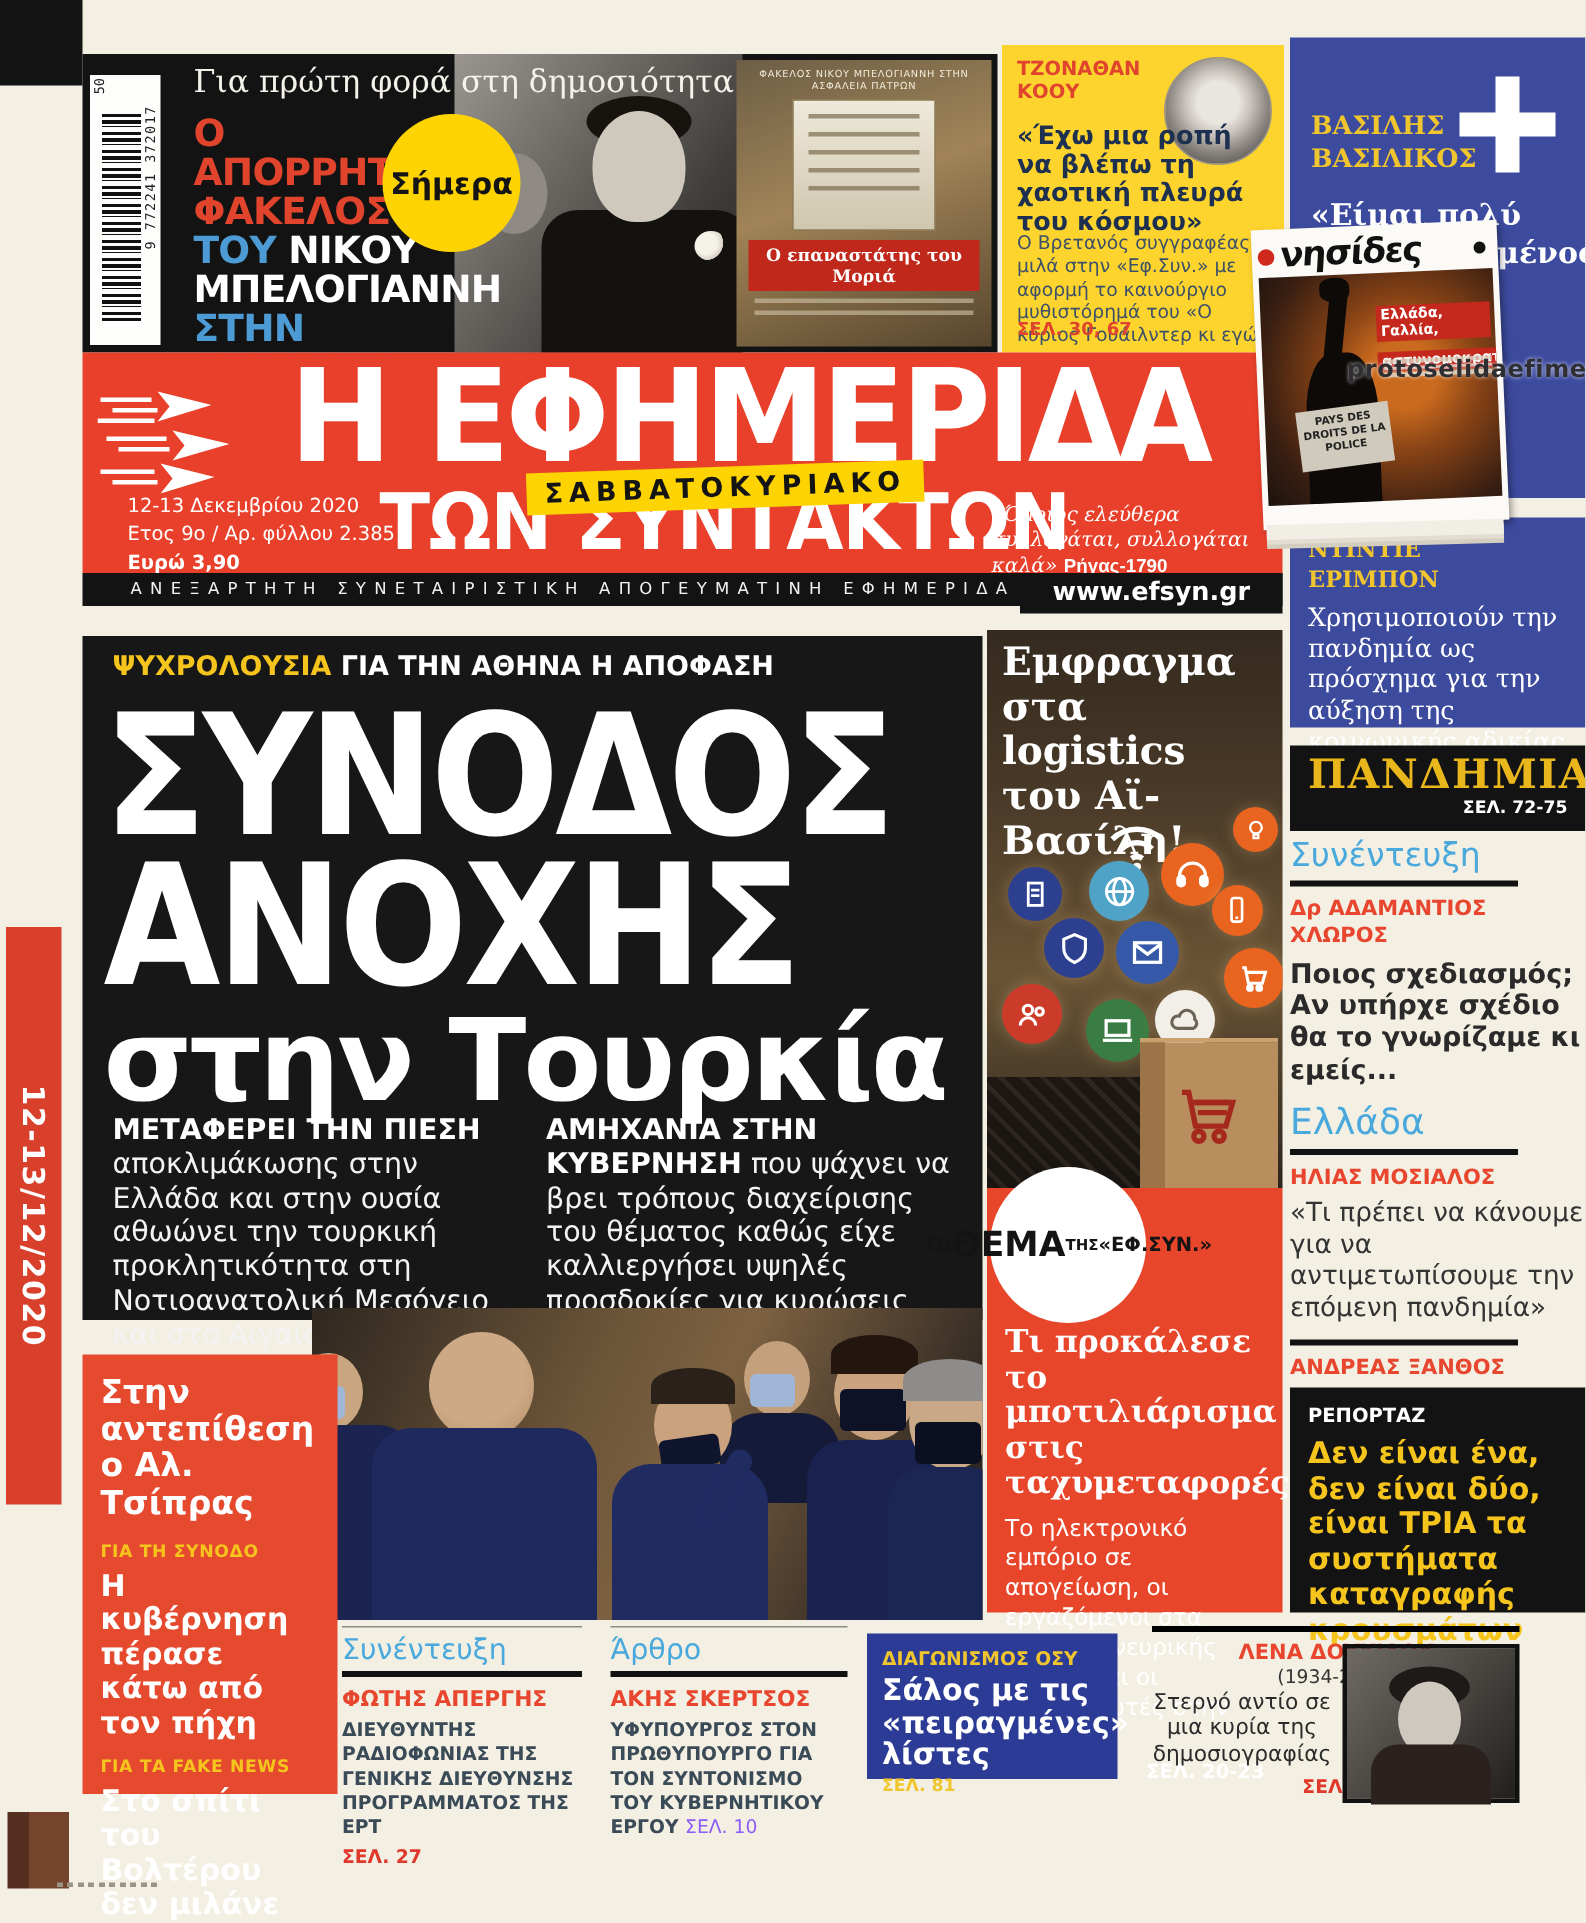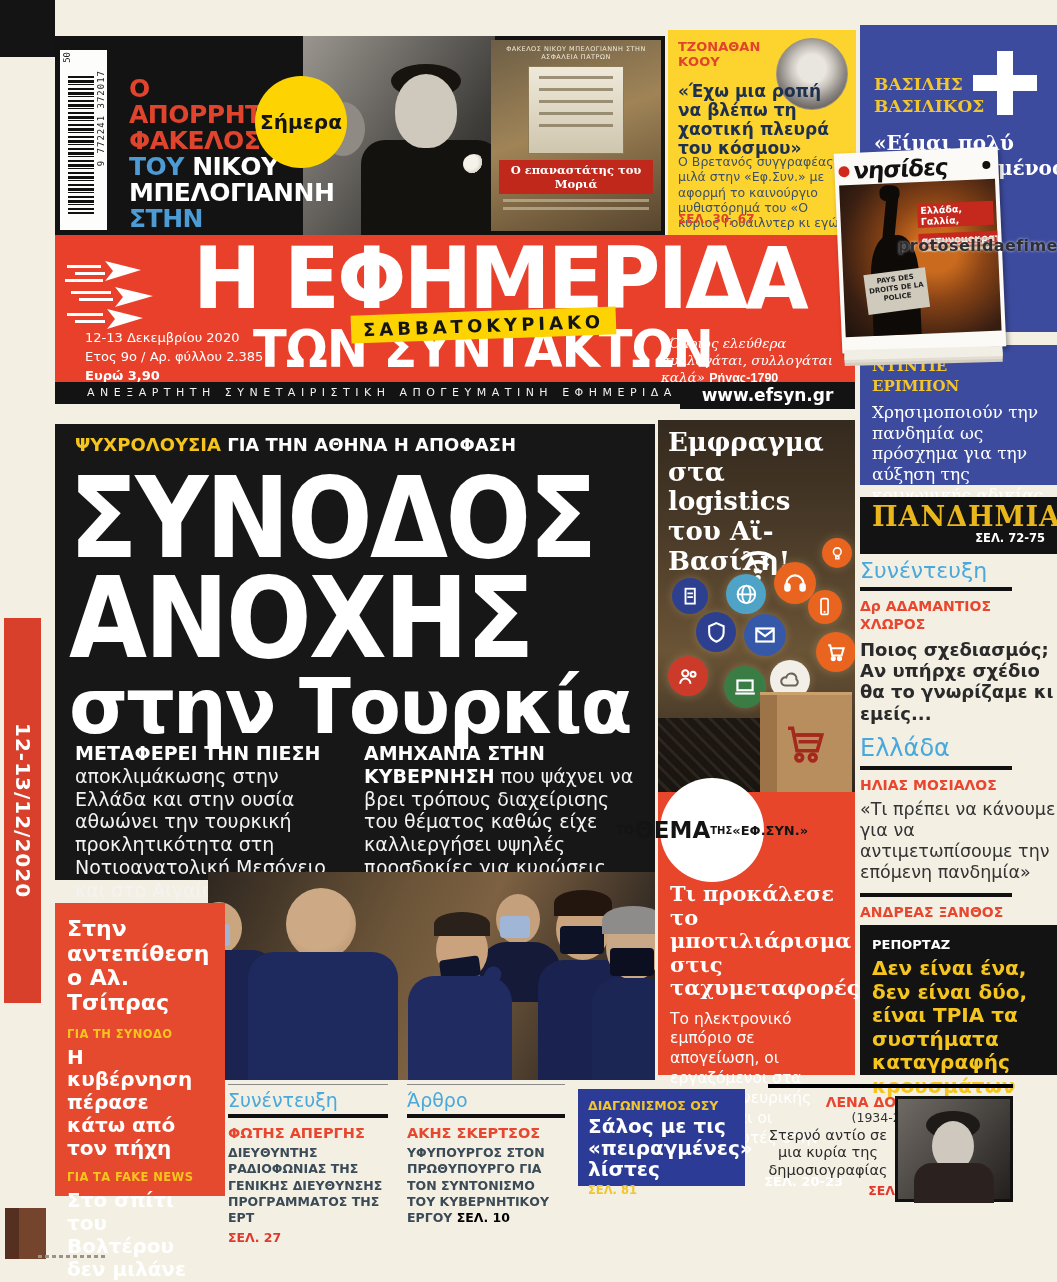--- a/index.html
+++ b/index.html
@@ -157,21 +157,21 @@
 
   
   .bcol { top:1084px; border-top:1px solid #8a8a8a; padding-top:4px; }
   .bcol .sec-bar { width:100%; margin-top:3px; }
   .bc1 { left:228px; width:160px; }
   .bc2 { left:407px; width:158px; }
   .b-label { color:#49a8dc; font-size:19px; }
   .b-name { color:#e8462e; font-weight:800; font-size:14.5px; margin-top:7px; }
   .b-role { color:#3a4a57; font-weight:600; font-size:12.5px; line-height:1.3; margin-top:4px; }
   .b-page { color:#e0392c; font-weight:800; font-size:12.5px; margin-top:4px; }
-  .b-page-inline { color:#000000; font-weight:700; }
+  .b-page-inline { color:#8b5cf6; font-weight:400; }
   .contest { left:578px; top:1089px; width:167px; height:97px; background:#2c3c96; padding:9px 10px; }
   .ct-k { color:#f0c52e; font-weight:800; font-size:12.5px; }
   .ct-title { color:#fff; font-weight:800; font-size:20px; line-height:1.08; margin-top:3px; }
   .ct-page { color:#f0c52e; font-weight:800; font-size:11.5px; margin-top:2px; }
   .obit { left:768px; top:1084px; width:245px; border-top:4px solid #000000; padding-top:6px;text-align:center; }
   .ob-name { color:#e8462e; font-weight:800; font-size:14px; }
   .ob-years { color:#333; font-size:12.5px; }
   .ob-text { color:#2b2b2b; font-size:14.5px; line-height:1.2; width:120px; margin-top:2px; }
   .ob-page { color:#e0392c; font-weight:800; font-size:12.5px; margin-top:4px; }
   .ob-photo { position:absolute; right:0px; top:8px; width:118px; height:106px; border:3px solid #111; background:linear-gradient(130deg,#6f6a64 0%,#46423e 55%,#221f1d); }
@@ -197,20 +197,21 @@
       <div class="barcode-bars"></div>
       <span class="barcode-num">9 772241 372017</span>
     </div>
     <div class="abs bel-photo">
       <div class="bel-woman"></div>
       <div class="bel-body"></div>
       <div class="bel-hair"></div>
       <div class="bel-head"></div>
       <div class="bel-flower"></div>
     </div>
+    <div class="abs banner-kicker serif">Για πρώτη φορά στη δημοσιότητα</div>
     <div class="abs banner-head">
       <div class="bh-red">Ο ΑΠΟΡΡΗΤΟΣ</div>
       <div class="bh-red">ΦΑΚΕΛΟΣ</div>
       <div><span class="bh-blue">ΤΟΥ</span><span class="bh-white"> ΝΙΚΟΥ</span></div>
       <div class="bh-white">ΜΠΕΛΟΓΙΑΝΝΗ</div>
       <div class="bh-blue">ΣΤΗΝ ΑΣΦΑΛΕΙΑ</div>
       <div class="bh-blue">ΠΑΤΡΩΝ</div>
     </div>
     <div class="abs simera">
       <span>Σήμερα</span>

